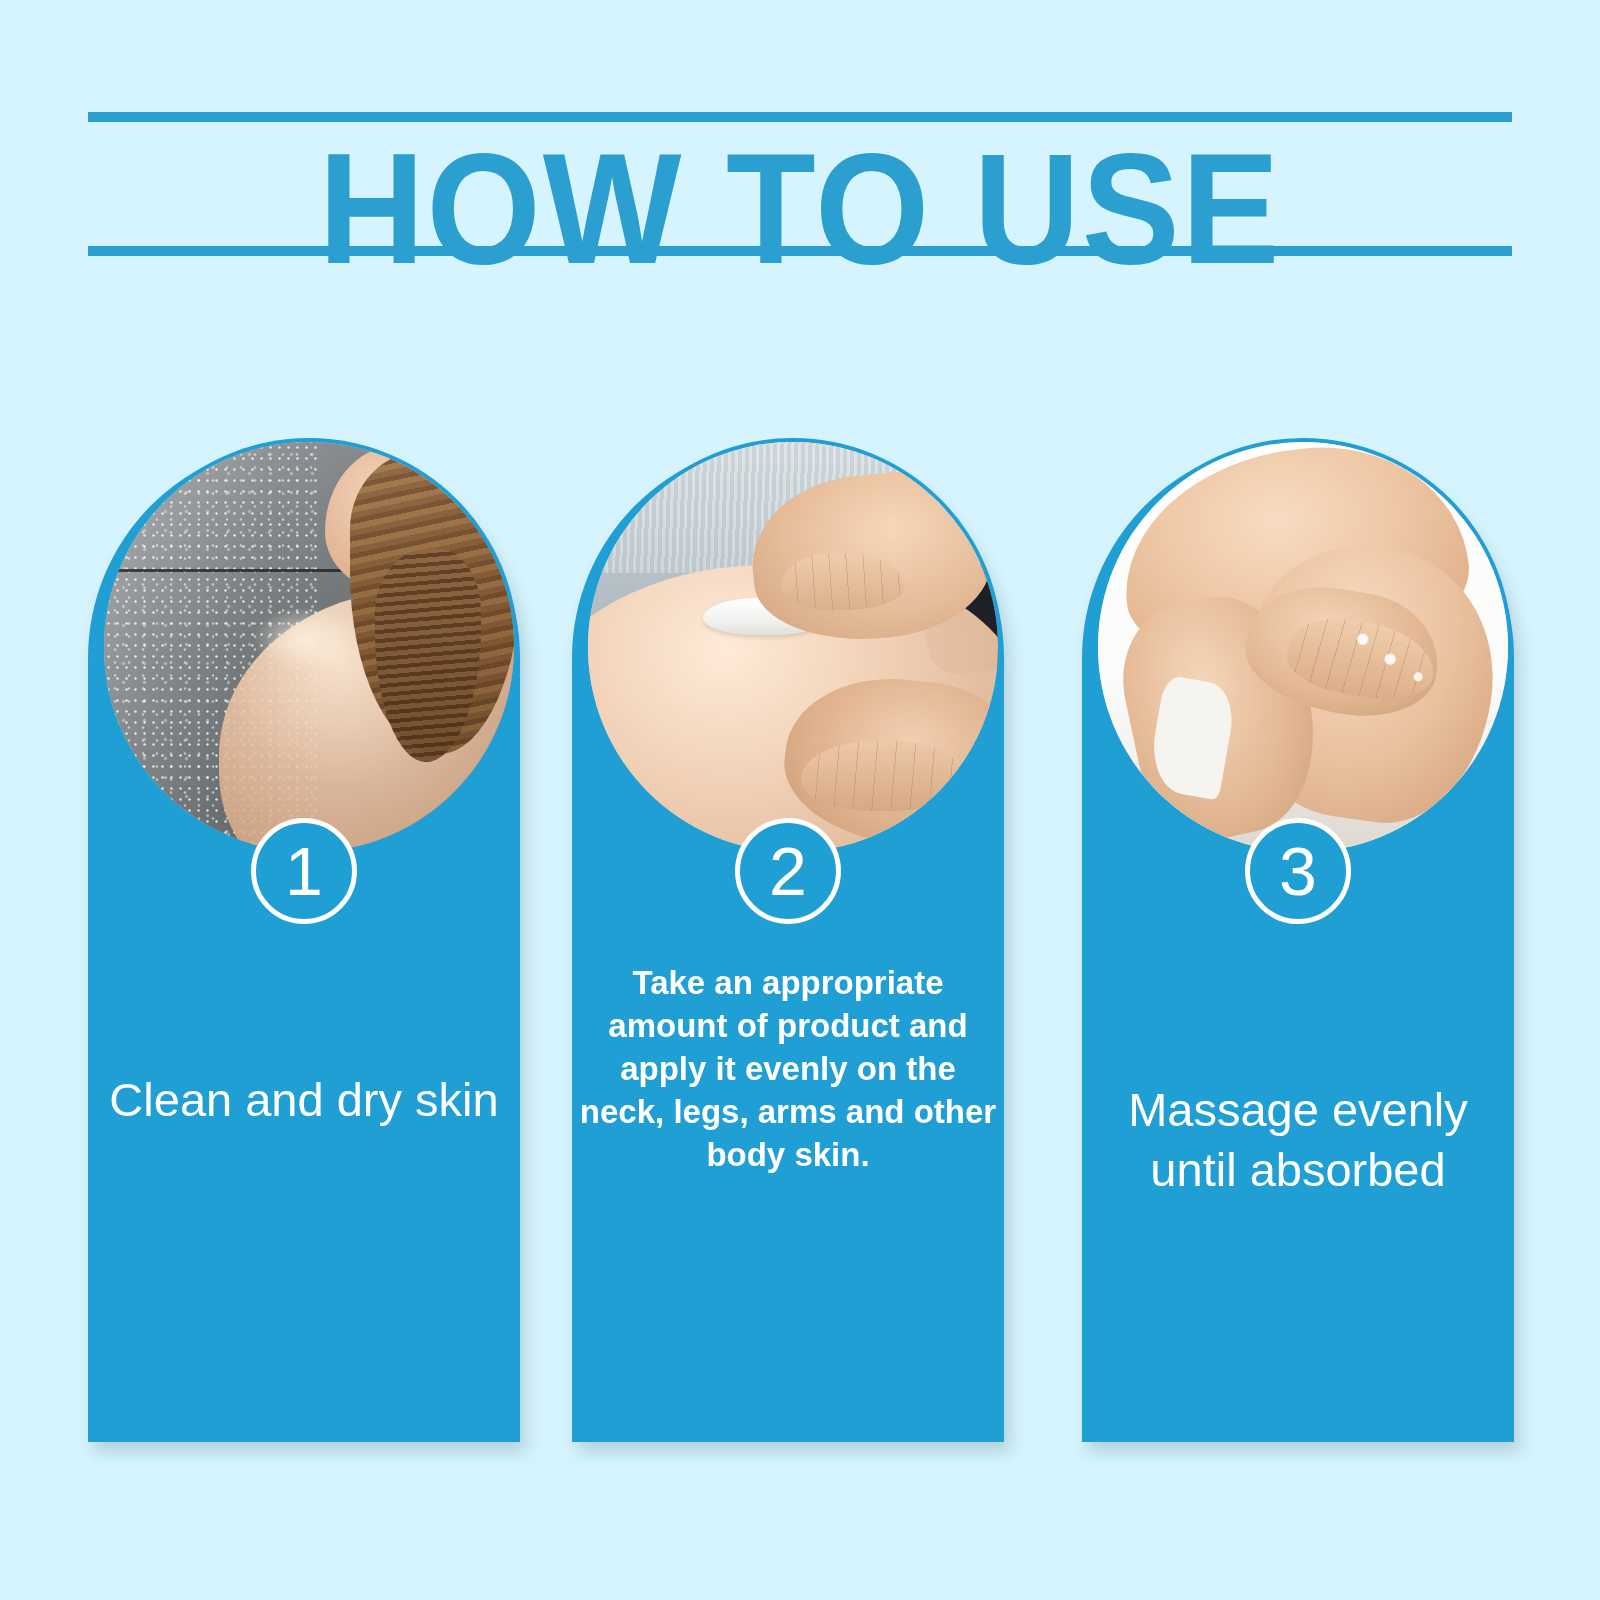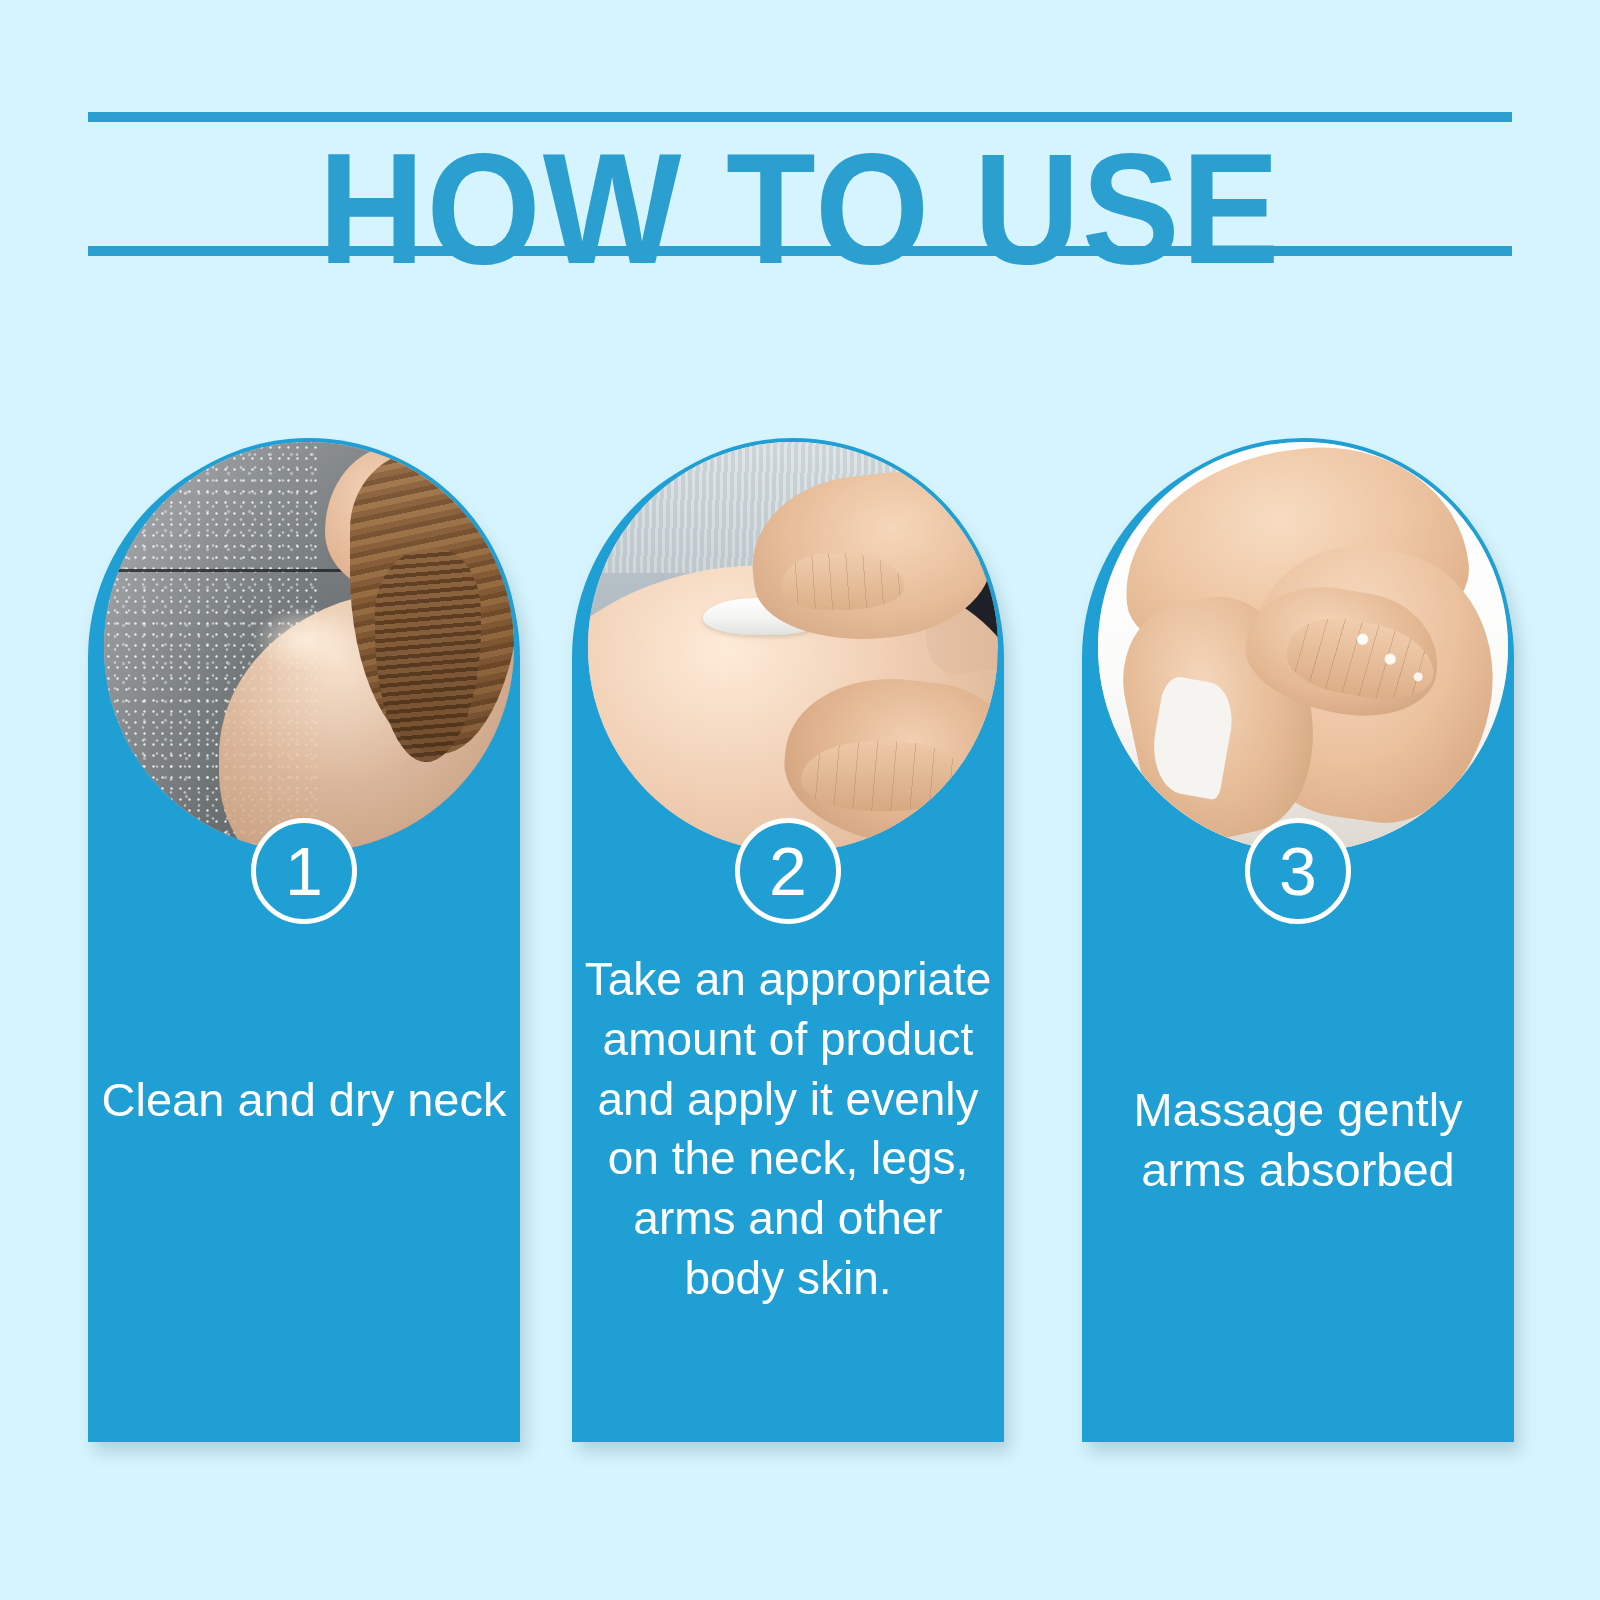--- a/index.html
+++ b/index.html
@@ -376,21 +376,21 @@
     position: absolute;
     left: 6px;
     width: 420px;
     color: #ffffff;
     font-size: 47px;
     line-height: 1.28;
     text-align: center;
     font-weight: normal;
   }
   .cap-1 { top: 640px; }
-  .cap-2 { top: 520px; font-size: 46px; line-height: 1.30; }
+  .cap-2 { top: 532px; font-size: 33px; line-height: 1.30; font-weight: bold; }
   .cap-3 { top: 650px; }
 </style>
 </head>
 <body>
 
 <div class="header">
   <div class="rule rule-top"></div>
   <div class="page-title">HOW TO USE</div>
   <div class="rule rule-bottom"></div>
 </div>
@@ -406,21 +406,21 @@
         <div class="ph1-seam"></div>
         <div class="ph1-body"></div>
         <div class="ph1-shoulder-hi"></div>
         <div class="ph1-collar"></div>
         <div class="ph1-head"></div>
         <div class="ph1-hair"></div>
         <div class="ph1-hair2"></div>
       </div>
     </div>
     <div class="badge">1</div>
-    <div class="caption cap-1">Clean and dry neck</div>
+    <div class="caption cap-1">Clean and dry skin</div>
   </div>
 
   <div class="step step-2">
     <div class="card"></div>
     <div class="photo">
       <div class="photo-inner">
         <div class="ph2-bg"></div>
         <div class="ph2-towel"></div>
         <div class="ph2-dark"></div>
         <div class="ph2-leg"></div>
@@ -444,16 +444,16 @@
         <div class="ph3-thigh"></div>
         <div class="ph3-calf"></div>
         <div class="ph3-shin"></div>
         <div class="ph3-gap"></div>
         <div class="ph3-hand"></div>
         <div class="ph3-fingers"></div>
         <div class="ph3-nails"></div>
       </div>
     </div>
     <div class="badge">3</div>
-    <div class="caption cap-3">Massage gently arms absorbed</div>
+    <div class="caption cap-3">Massage evenly until absorbed</div>
   </div>
 
 </div>
 
 </body></html>

